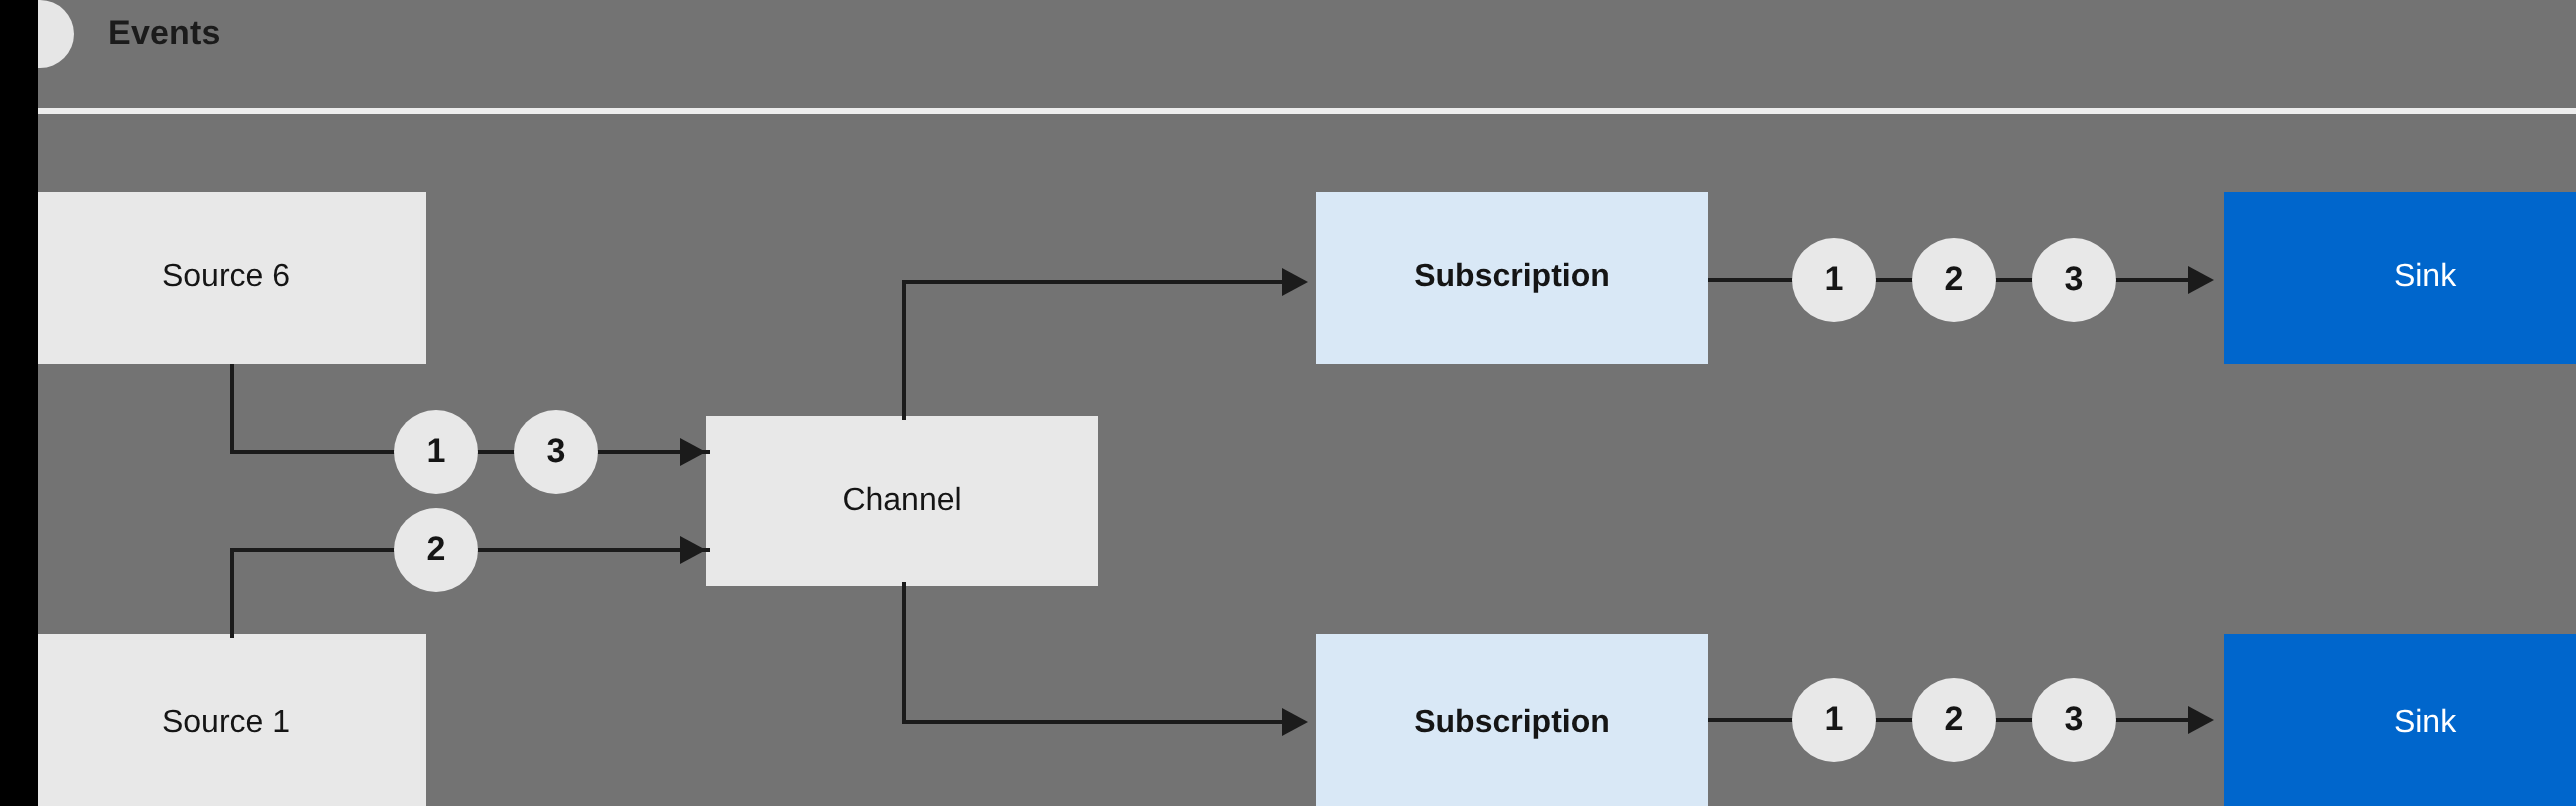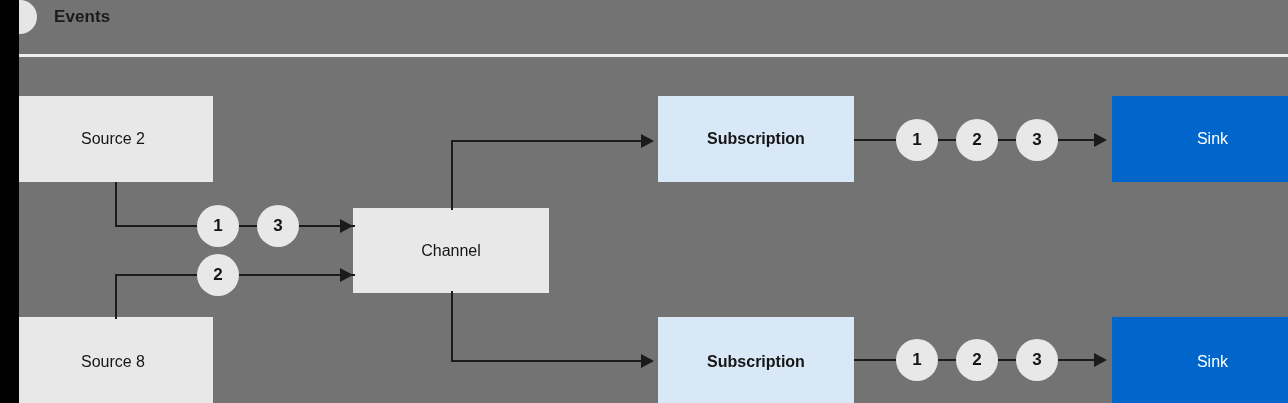--- a/index.html
+++ b/index.html
@@ -116,32 +116,32 @@
 <div id="stage">
 
   <div class="legend">
     <div class="legend-dot"></div>
     <div class="legend-label">Events</div>
   </div>
 
   <div class="rule"></div>
 
   <div class="node grey" style="left:-6px; top:96px; width:200px; height:86px;">
-    <span>Source 2</span>
+    <span>Source 6</span>
   </div>
 
   <div class="vline" style="left:96px; top:182px; height:45px;"></div>
   <div class="hline" style="left:96px; top:225px; width:240px;"></div>
   <div class="arrowhead" style="left:321px; top:219px;"></div>
 
   <div class="ev" style="left:178px; top:205px;">1</div>
   <div class="ev" style="left:238px; top:205px;">3</div>
 
   <div class="node grey" style="left:-6px; top:317px; width:200px; height:90px;">
-    <span>Source 8</span>
+    <span>Source 1</span>
   </div>
 
   <div class="vline" style="left:96px; top:274px; height:45px;"></div>
   <div class="hline" style="left:96px; top:274px; width:240px;"></div>
   <div class="arrowhead" style="left:321px; top:268px;"></div>
 
   <div class="ev" style="left:178px; top:254px;">2</div>
 
   <div class="node grey" style="left:334px; top:208px; width:196px; height:85px;">
     <span>Channel</span>

